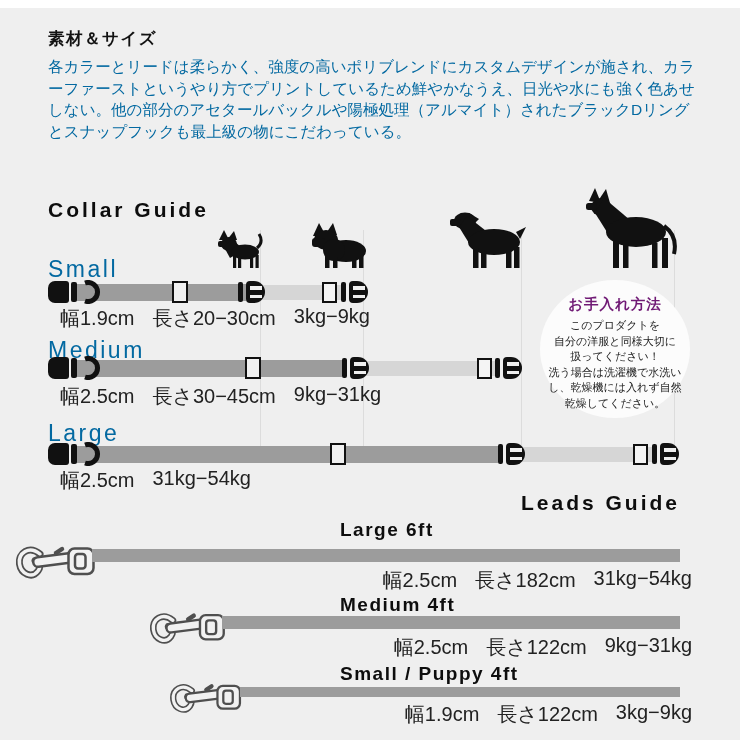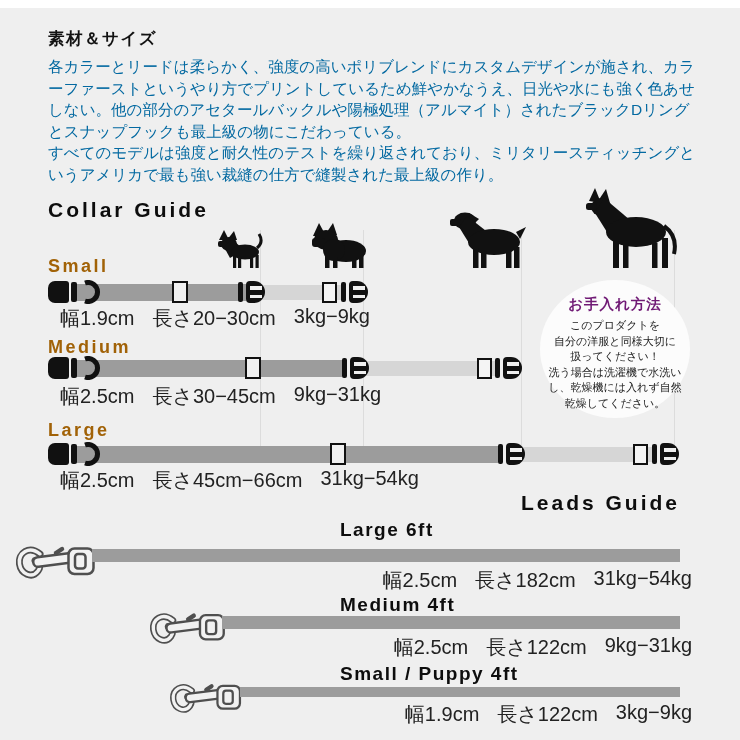--- a/index.html
+++ b/index.html
@@ -11,21 +11,21 @@
   .abs { position:absolute; }
   .top-strip { left:0; top:0; width:740px; height:8px; background:#ffffff; }
 
   
   .intro { left:48px; top:28px; width:650px; }
   .intro h1 { margin:0 0 6px 0; font-size:16.5px; letter-spacing:1.5px; font-weight:bold; color:#111; }
   .intro p { margin:0; font-size:15.5px; line-height:21.5px; color:#0369a1; }
 
   
   .guide-title { font-size:21px; font-weight:bold; letter-spacing:3px; color:#0d0d0d;text-align:right; }
-  .size-label { font-size:18px; font-weight:bold; letter-spacing:2.5px; color:#a16207; }
+  .size-label { font-size:23px; font-weight:normal; letter-spacing:2.5px; color:#0369a1; }
 
   
   .vline { width:1px; top:230px; height:218px; background:#dcdcdc; z-index:0; }
 
   .dog { z-index:1; }
 
   
   .bar { height:24px; z-index:2; }
   .bar > * { position:absolute; }
   .strap-dark { top:3.5px; height:17px; background:#9c9c9c; }
@@ -59,21 +59,20 @@
 </style>
 </head>
 <body>
 
 <div id="page">
   <div class="abs top-strip"></div>
 
   <div class="abs intro">
     <h1>素材＆サイズ</h1>
     <p>各カラーとリードは柔らかく、強度の高いポリブレンドにカスタムデザインが施され、カラーファーストというやり方でプリントしているため鮮やかなうえ、日光や水にも強く色あせしない。他の部分のアセタールバックルや陽極処理（アルマイト）されたブラックDリングとスナップフックも最上級の物にこだわっている。</p>
-    <p>すべてのモデルは強度と耐久性のテストを繰り返されており、ミリタリースティッチングというアメリカで最も強い裁縫の仕方で縫製された最上級の作り。</p>
   </div>
 
   <div class="abs vline" style="left:260px"></div>
   <div class="abs vline" style="left:363px"></div>
   <div class="abs vline" style="left:521px"></div>
   <div class="abs vline" style="left:674px"></div>
 
   <div class="abs guide-title" style="left:48px; top:198px;">Collar Guide</div>
 
   <svg class="abs dog" style="left:218px; top:230px;" width="46" height="38" viewBox="0 0 46 38">
@@ -202,21 +201,20 @@
         <div class="head"></div>
       </div>
     <div class="slider on-light" style="left:585px;"></div>
     <div class="clasp" style="left:604px;">
         <div class="pin"></div>
         <div class="head"></div>
       </div>
   </div>
   <div class="abs specs" style="left:48px; top:467px;">
     <span>幅2.5cm</span>
-    <span>長さ45cm−66cm</span>
     <span>31kg−54kg</span>
   </div>
 
   <div class="abs care">
     <div class="care-title">お手入れ方法</div>
     <div class="care-line">このプロダクトを</div>
     <div class="care-line">自分の洋服と同様大切に</div>
     <div class="care-line">扱ってください！</div>
     <div class="care-line">洗う場合は洗濯機で水洗い</div>
     <div class="care-line">し、乾燥機には入れず自然</div>

